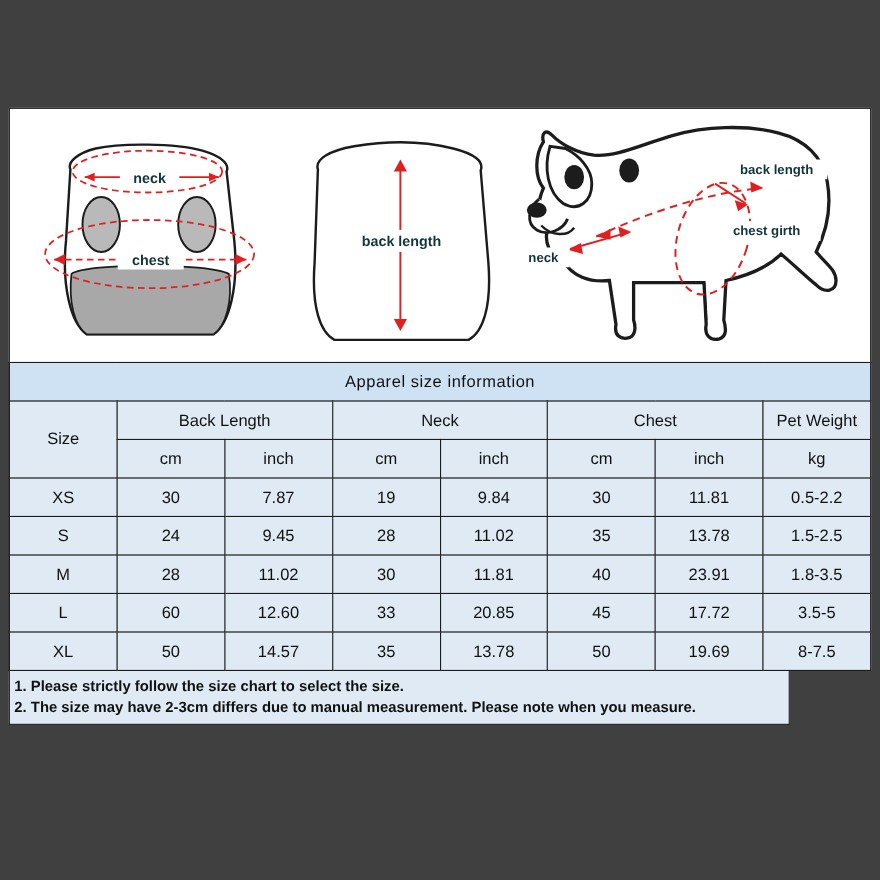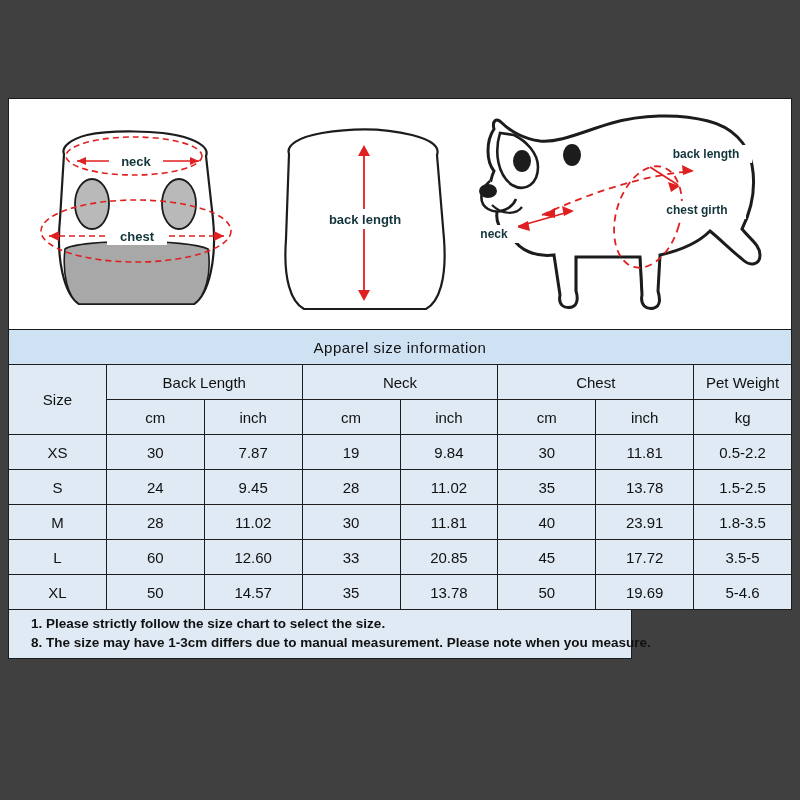--- a/index.html
+++ b/index.html
@@ -80,23 +80,23 @@
     height: 35px;
     font-size: 15px;
   }
   .size-cell { width: 88px; }
   .half-cell { width: 99px; margin-left: 38px; }
   .weight-cell { width: 108px; }
   .notes {
     border: 1px solid #1c1c1c;
     border-top: none;
     background: #dfeaf5;
-    padding: 4px 6px 6px 22px;
+    padding: 4px 6px 6px 4px;
     box-sizing: border-box;
-    width: 624px;
+    width: 710px;
   }
   .note-line {
     font-size: 13.5px;
     font-weight: bold;
     color: #111;
     line-height: 19px;
     white-space: nowrap;
   }
   .label-text {
     font-size: 13px;
@@ -272,24 +272,24 @@
           <td>3.5-5</td>
         </tr>
         <tr class="data-row">
           <td>XL</td>
           <td>50</td>
           <td>14.57</td>
           <td>35</td>
           <td>13.78</td>
           <td>50</td>
           <td>19.69</td>
-          <td>5-4.6</td>
+          <td>8-7.5</td>
         </tr>
       </tbody>
     </table>
 
     <div class="notes">
       <div class="note-line">1. Please strictly follow the size chart  to select the size.</div>
-      <div class="note-line">8. The size may have 1-3cm differs due to manual measurement. Please note when you measure.</div>
+      <div class="note-line">2. The size may have 2-3cm differs due to manual measurement. Please note when you measure.</div>
     </div>
 
   </div>
 </div>
 
 </body></html>

